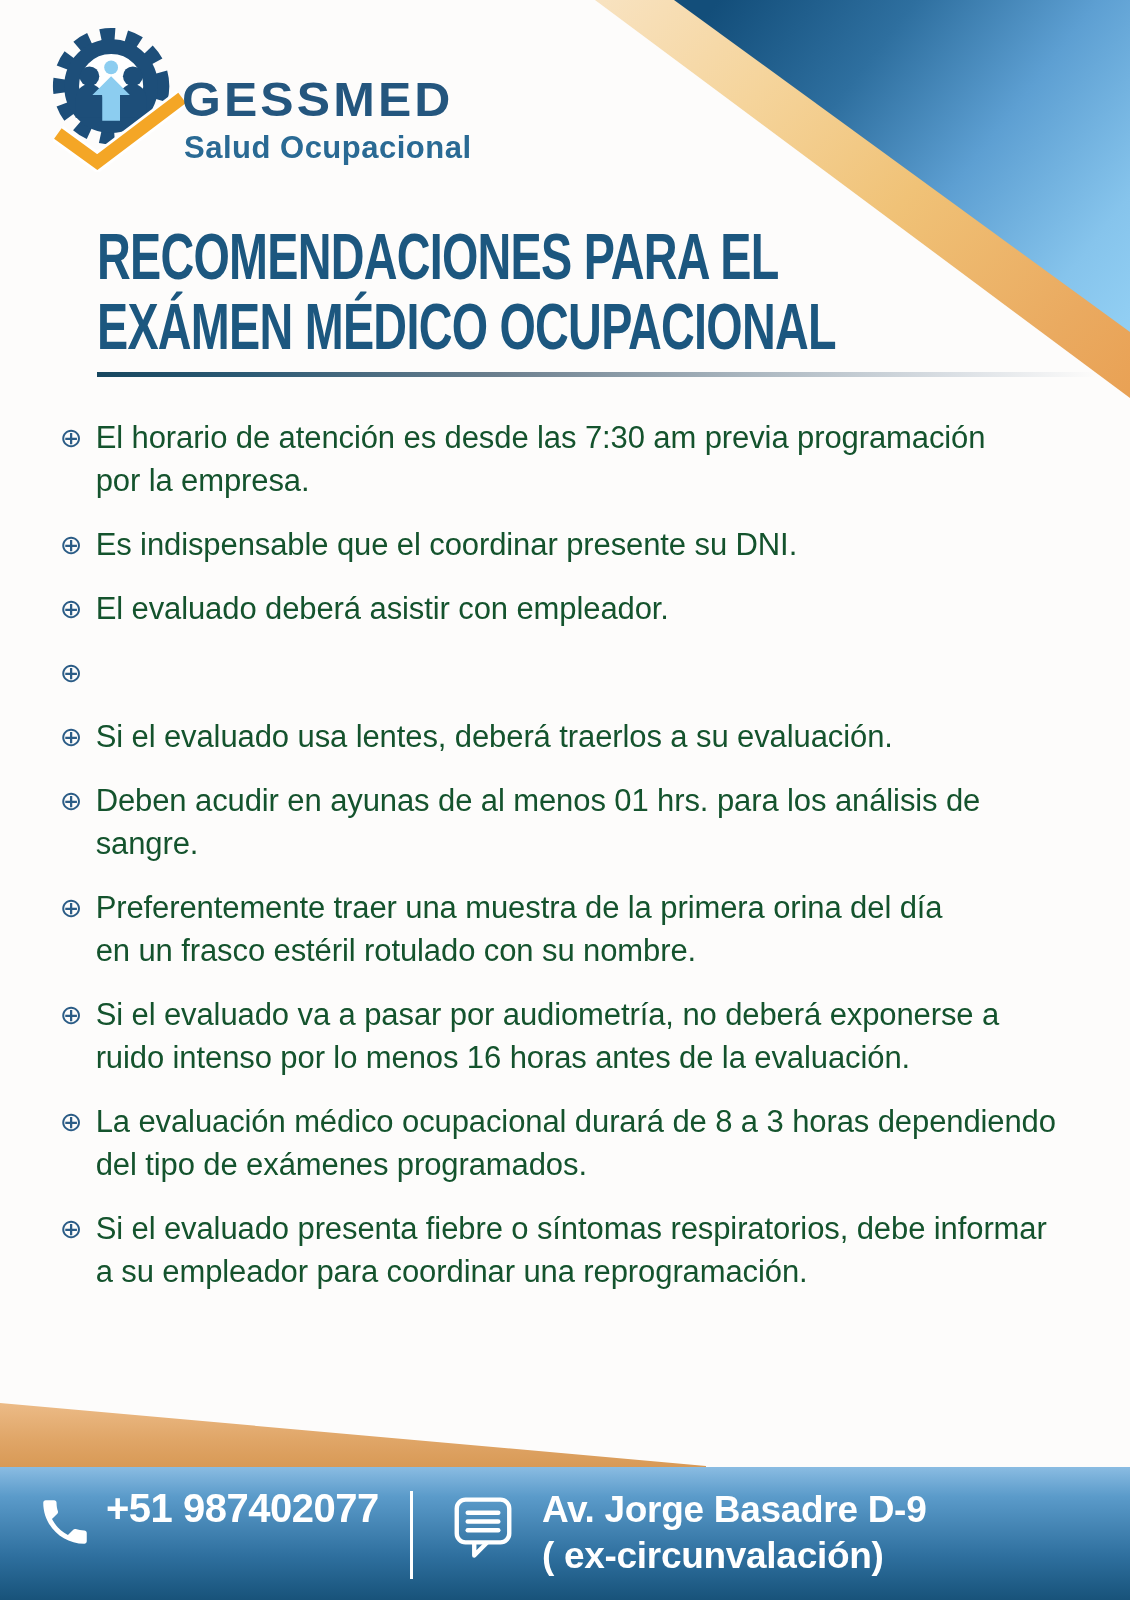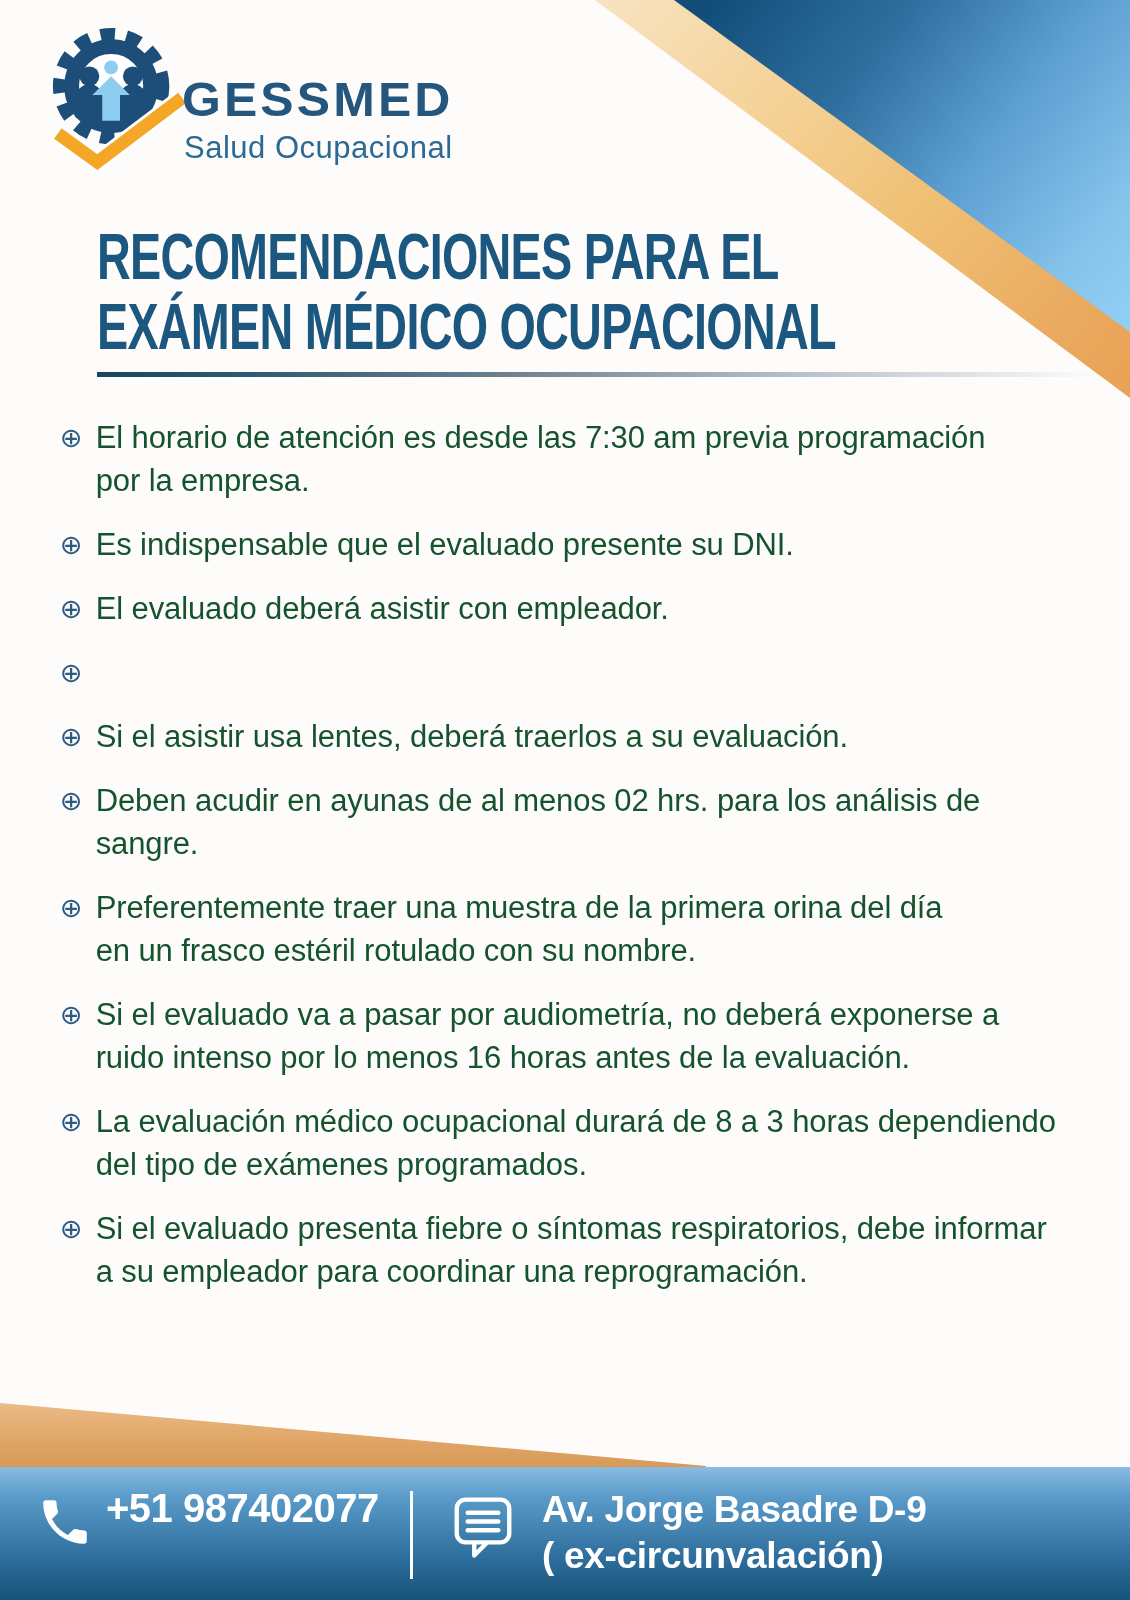--- a/index.html
+++ b/index.html
@@ -25,21 +25,21 @@
   
   .logo{position:absolute; left:46px; top:22px; width:520px; height:150px;}
   .logo-icon{position:absolute; left:0; top:0;}
   .brand{
     position:absolute; left:136px; top:50px;
     font-size:48px; font-weight:700; color:#24567e; letter-spacing:3px;
     transform:scaleX(1.04); transform-origin:0 0; white-space:nowrap;
   }
   .tagline{
     position:absolute; left:138px; top:108px;
-    font-size:31px; font-weight:400; color:#2a6a94; letter-spacing:.5px; white-space:nowrap;
+    font-size:31px; font-weight:700; color:#2a6a94; letter-spacing:.5px; white-space:nowrap;
   }
 
   
   .headline{
     position:absolute; left:97px; top:222px;
     color:#1c577f; font-weight:700; font-size:64px; line-height:70px;
     letter-spacing:-1px; white-space:nowrap;
     transform:scaleX(.73); transform-origin:0 0;
   }
   .rule{
@@ -116,40 +116,40 @@
   <ul class="recs">
 
       <li>
         <span class="bullet">⊕</span>
         <span class="rec-text">El horario de atención es desde las 7:30 am previa programación
 por la empresa.</span>
       </li>
 
       <li>
         <span class="bullet">⊕</span>
-        <span class="rec-text">Es indispensable que el evaluado presente su DNI.</span>
+        <span class="rec-text">Es indispensable que el coordinar presente su DNI.</span>
       </li>
 
       <li>
         <span class="bullet">⊕</span>
         <span class="rec-text">El evaluado deberá asistir con empleador.</span>
       </li>
 
       <li>
         <span class="bullet">⊕</span>
       </li>
 
       <li>
         <span class="bullet">⊕</span>
-        <span class="rec-text">Si el asistir usa lentes, deberá traerlos a su evaluación.</span>
+        <span class="rec-text">Si el evaluado usa lentes, deberá traerlos a su evaluación.</span>
       </li>
 
       <li>
         <span class="bullet">⊕</span>
-        <span class="rec-text">Deben acudir en ayunas de al menos 02 hrs. para los análisis de
+        <span class="rec-text">Deben acudir en ayunas de al menos 01 hrs. para los análisis de
 sangre.</span>
       </li>
 
       <li>
         <span class="bullet">⊕</span>
         <span class="rec-text">Preferentemente traer una muestra de la primera orina del día
 en un frasco estéril rotulado con su nombre.</span>
       </li>
 
       <li>

